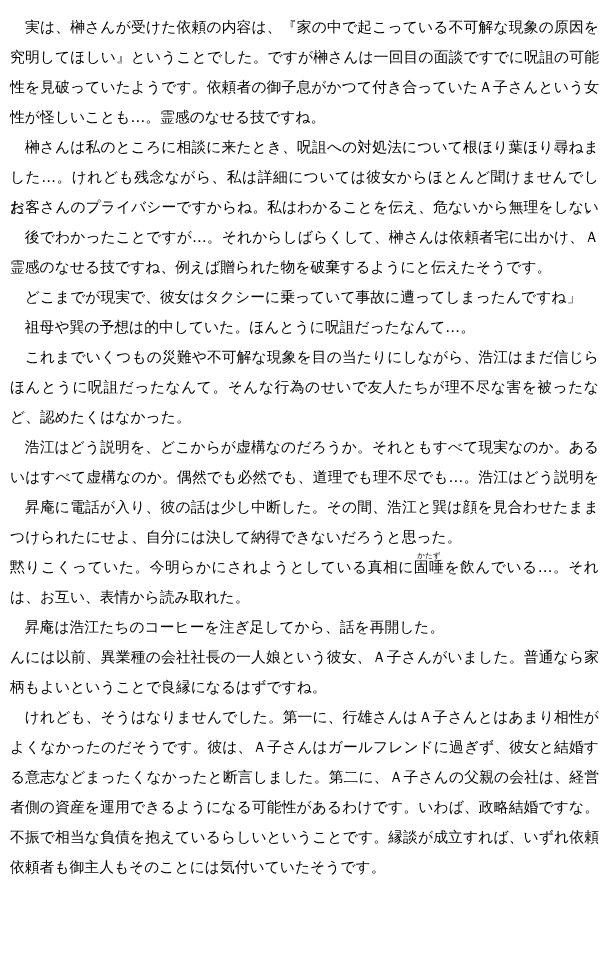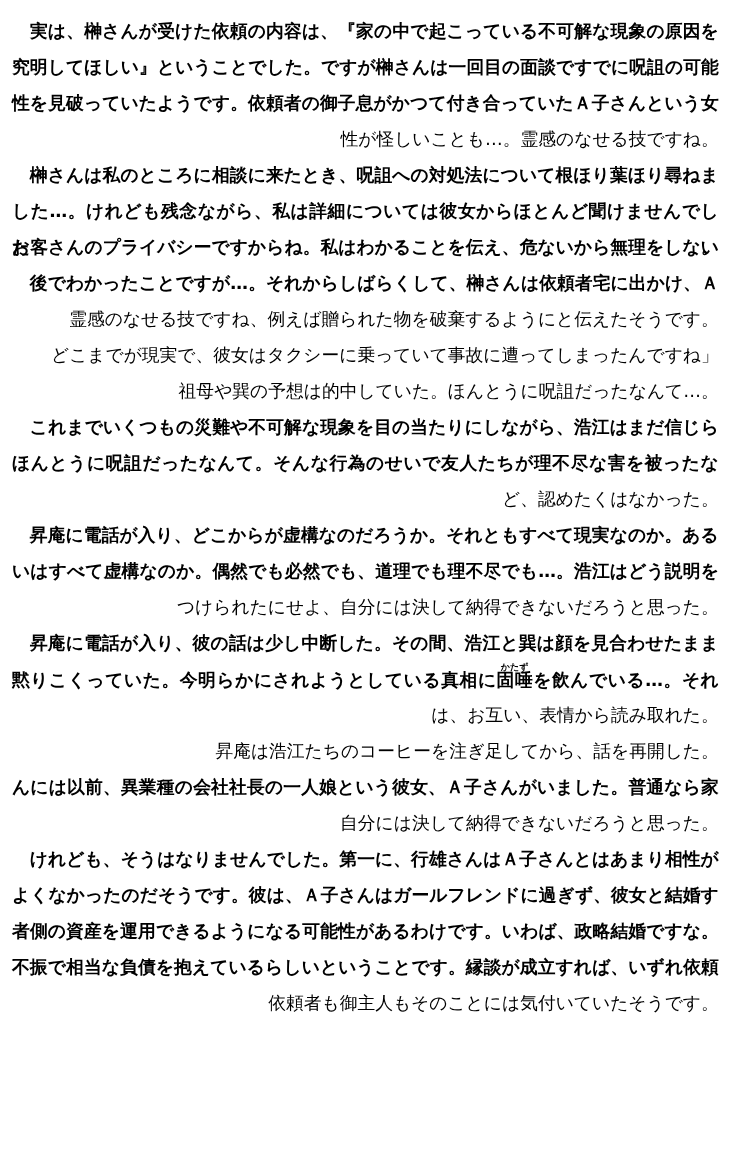--- a/index.html
+++ b/index.html
@@ -24,28 +24,27 @@
   .text-column {
     width: 589px;
   }
   .line {
     height: 30px;
     line-height: 30px;
     font-size: 14.8px;
     color: #000000;
     white-space: nowrap;
     overflow: visible;
-    text-align: right;
+    text-align: left;
   }
   .line.j {
     white-space: normal;
     text-align: justify;
     text-align-last: justify;
     text-justify: inter-character;
-    font-weight: bold;
   }
   ruby {
     ruby-align: center;
   }
   ruby rt {
     font-size: 7.5px;
     line-height: 1;
     color: #000000;
   }
 </style>
@@ -61,28 +60,29 @@
       <div class="line j">　榊さんは私のところに相談に来たとき、呪詛への対処法について根ほり葉ほり尋ねま</div>
       <div class="line j">した…。けれども残念ながら、私は詳細については彼女からほとんど聞けませんでした。</div>
       <div class="line j">お客さんのプライバシーですからね。私はわかることを伝え、危ないから無理をしない</div>
       <div class="line j">　後でわかったことですが…。それからしばらくして、榊さんは依頼者宅に出かけ、Ａ</div>
       <div class="line">霊感のなせる技ですね、例えば贈られた物を破棄するようにと伝えたそうです。</div>
       <div class="line">　どこまでが現実で、彼女はタクシーに乗っていて事故に遭ってしまったんですね」</div>
       <div class="line">　祖母や巽の予想は的中していた。ほんとうに呪詛だったなんて…。</div>
       <div class="line j">　これまでいくつもの災難や不可解な現象を目の当たりにしながら、浩江はまだ信じら</div>
       <div class="line j">ほんとうに呪詛だったなんて。そんな行為のせいで友人たちが理不尽な害を被ったな</div>
       <div class="line">ど、認めたくはなかった。</div>
-      <div class="line j">　昇庵に電話が入り、どこからが虚構なのだろうか。それともすべて現実なのか。ある</div>
+      <div class="line j">　浩江はどう説明を、どこからが虚構なのだろうか。それともすべて現実なのか。ある</div>
       <div class="line j">いはすべて虚構なのか。偶然でも必然でも、道理でも理不尽でも…。浩江はどう説明を</div>
+      <div class="line j">　昇庵に電話が入り、彼の話は少し中断した。その間、浩江と巽は顔を見合わせたまま</div>
       <div class="line">つけられたにせよ、自分には決して納得できないだろうと思った。</div>
-      <div class="line j">　昇庵に電話が入り、彼の話は少し中断した。その間、浩江と巽は顔を見合わせたまま</div>
       <div class="line j">黙りこくっていた。今明らかにされようとしている真相に<ruby>固唾<rt>かたず</rt></ruby>を飲んでいる…。それ</div>
       <div class="line">は、お互い、表情から読み取れた。</div>
       <div class="line">　昇庵は浩江たちのコーヒーを注ぎ足してから、話を再開した。</div>
       <div class="line j">んには以前、異業種の会社社長の一人娘という彼女、Ａ子さんがいました。普通なら家</div>
-      <div class="line">自分には決して納得できないだろうと思った。</div>
+      <div class="line">柄もよいということで良縁になるはずですね。</div>
       <div class="line j">　けれども、そうはなりませんでした。第一に、行雄さんはＡ子さんとはあまり相性が</div>
       <div class="line j">よくなかったのだそうです。彼は、Ａ子さんはガールフレンドに過ぎず、彼女と結婚す</div>
+      <div class="line j">る意志などまったくなかったと断言しました。第二に、Ａ子さんの父親の会社は、経営</div>
       <div class="line j">者側の資産を運用できるようになる可能性があるわけです。いわば、政略結婚ですな。</div>
       <div class="line j">不振で相当な負債を抱えているらしいということです。縁談が成立すれば、いずれ依頼</div>
       <div class="line">依頼者も御主人もそのことには気付いていたそうです。</div>
     </div>
 </div>
 
 </body></html>

